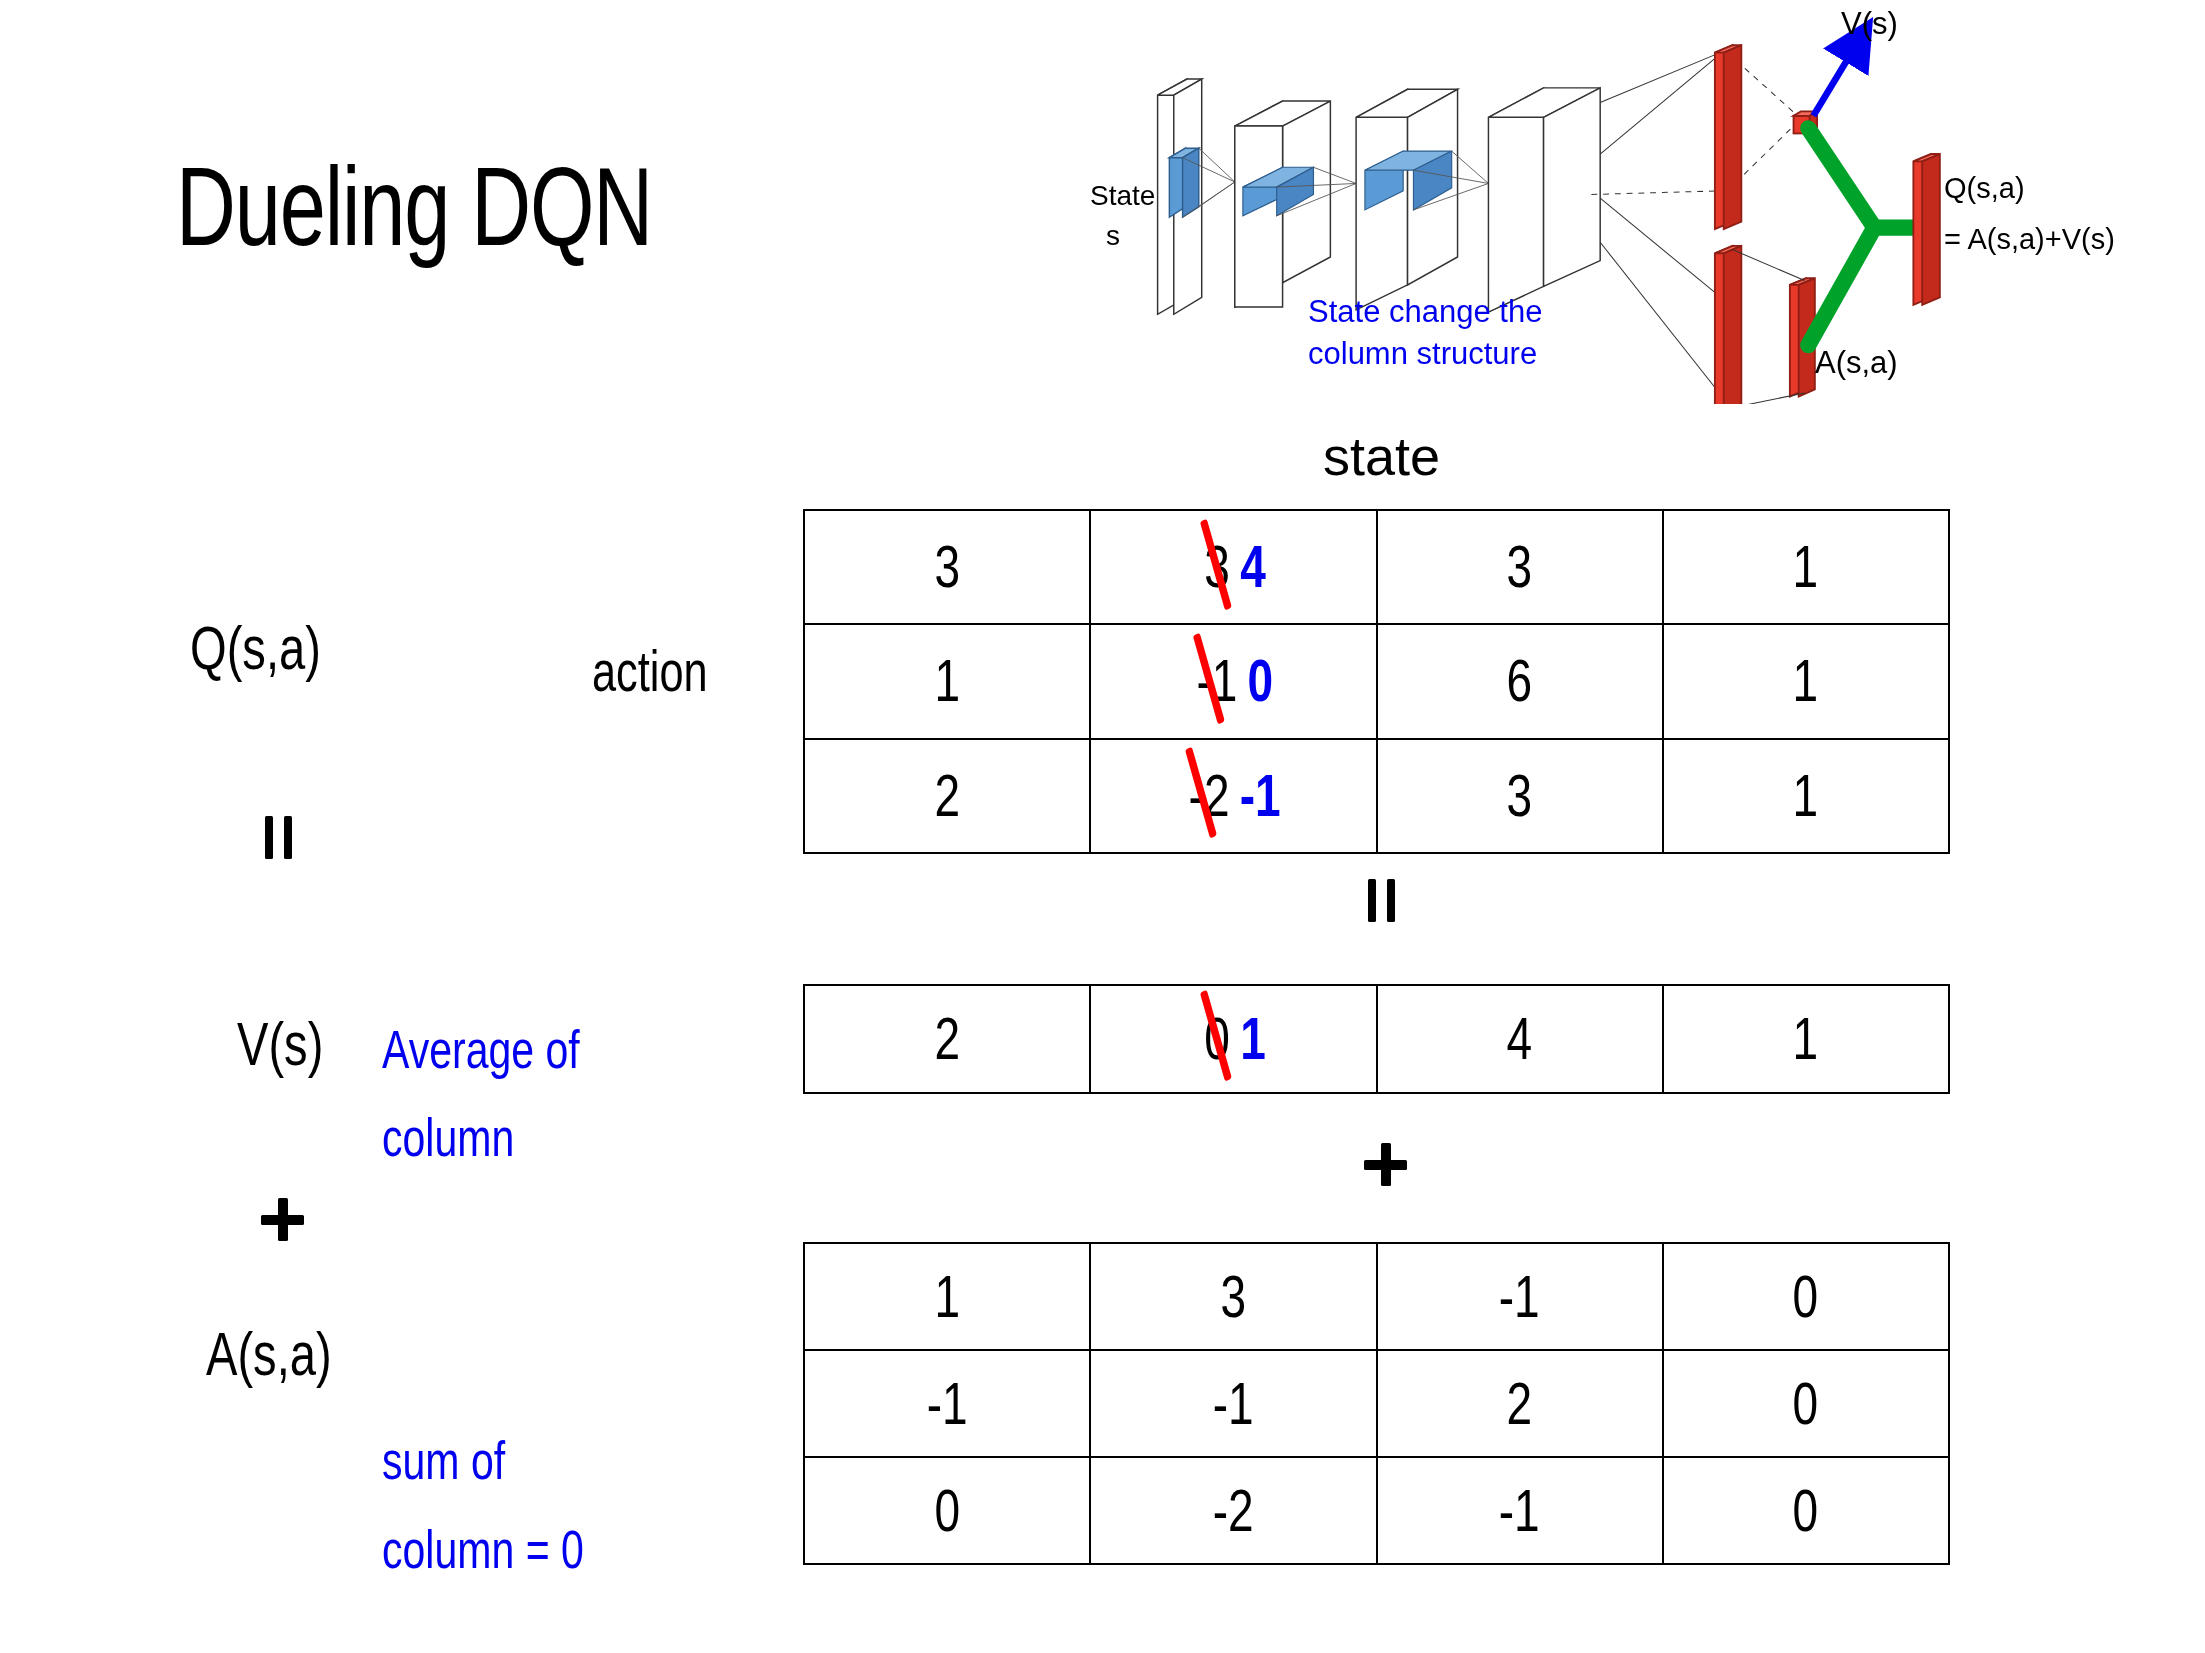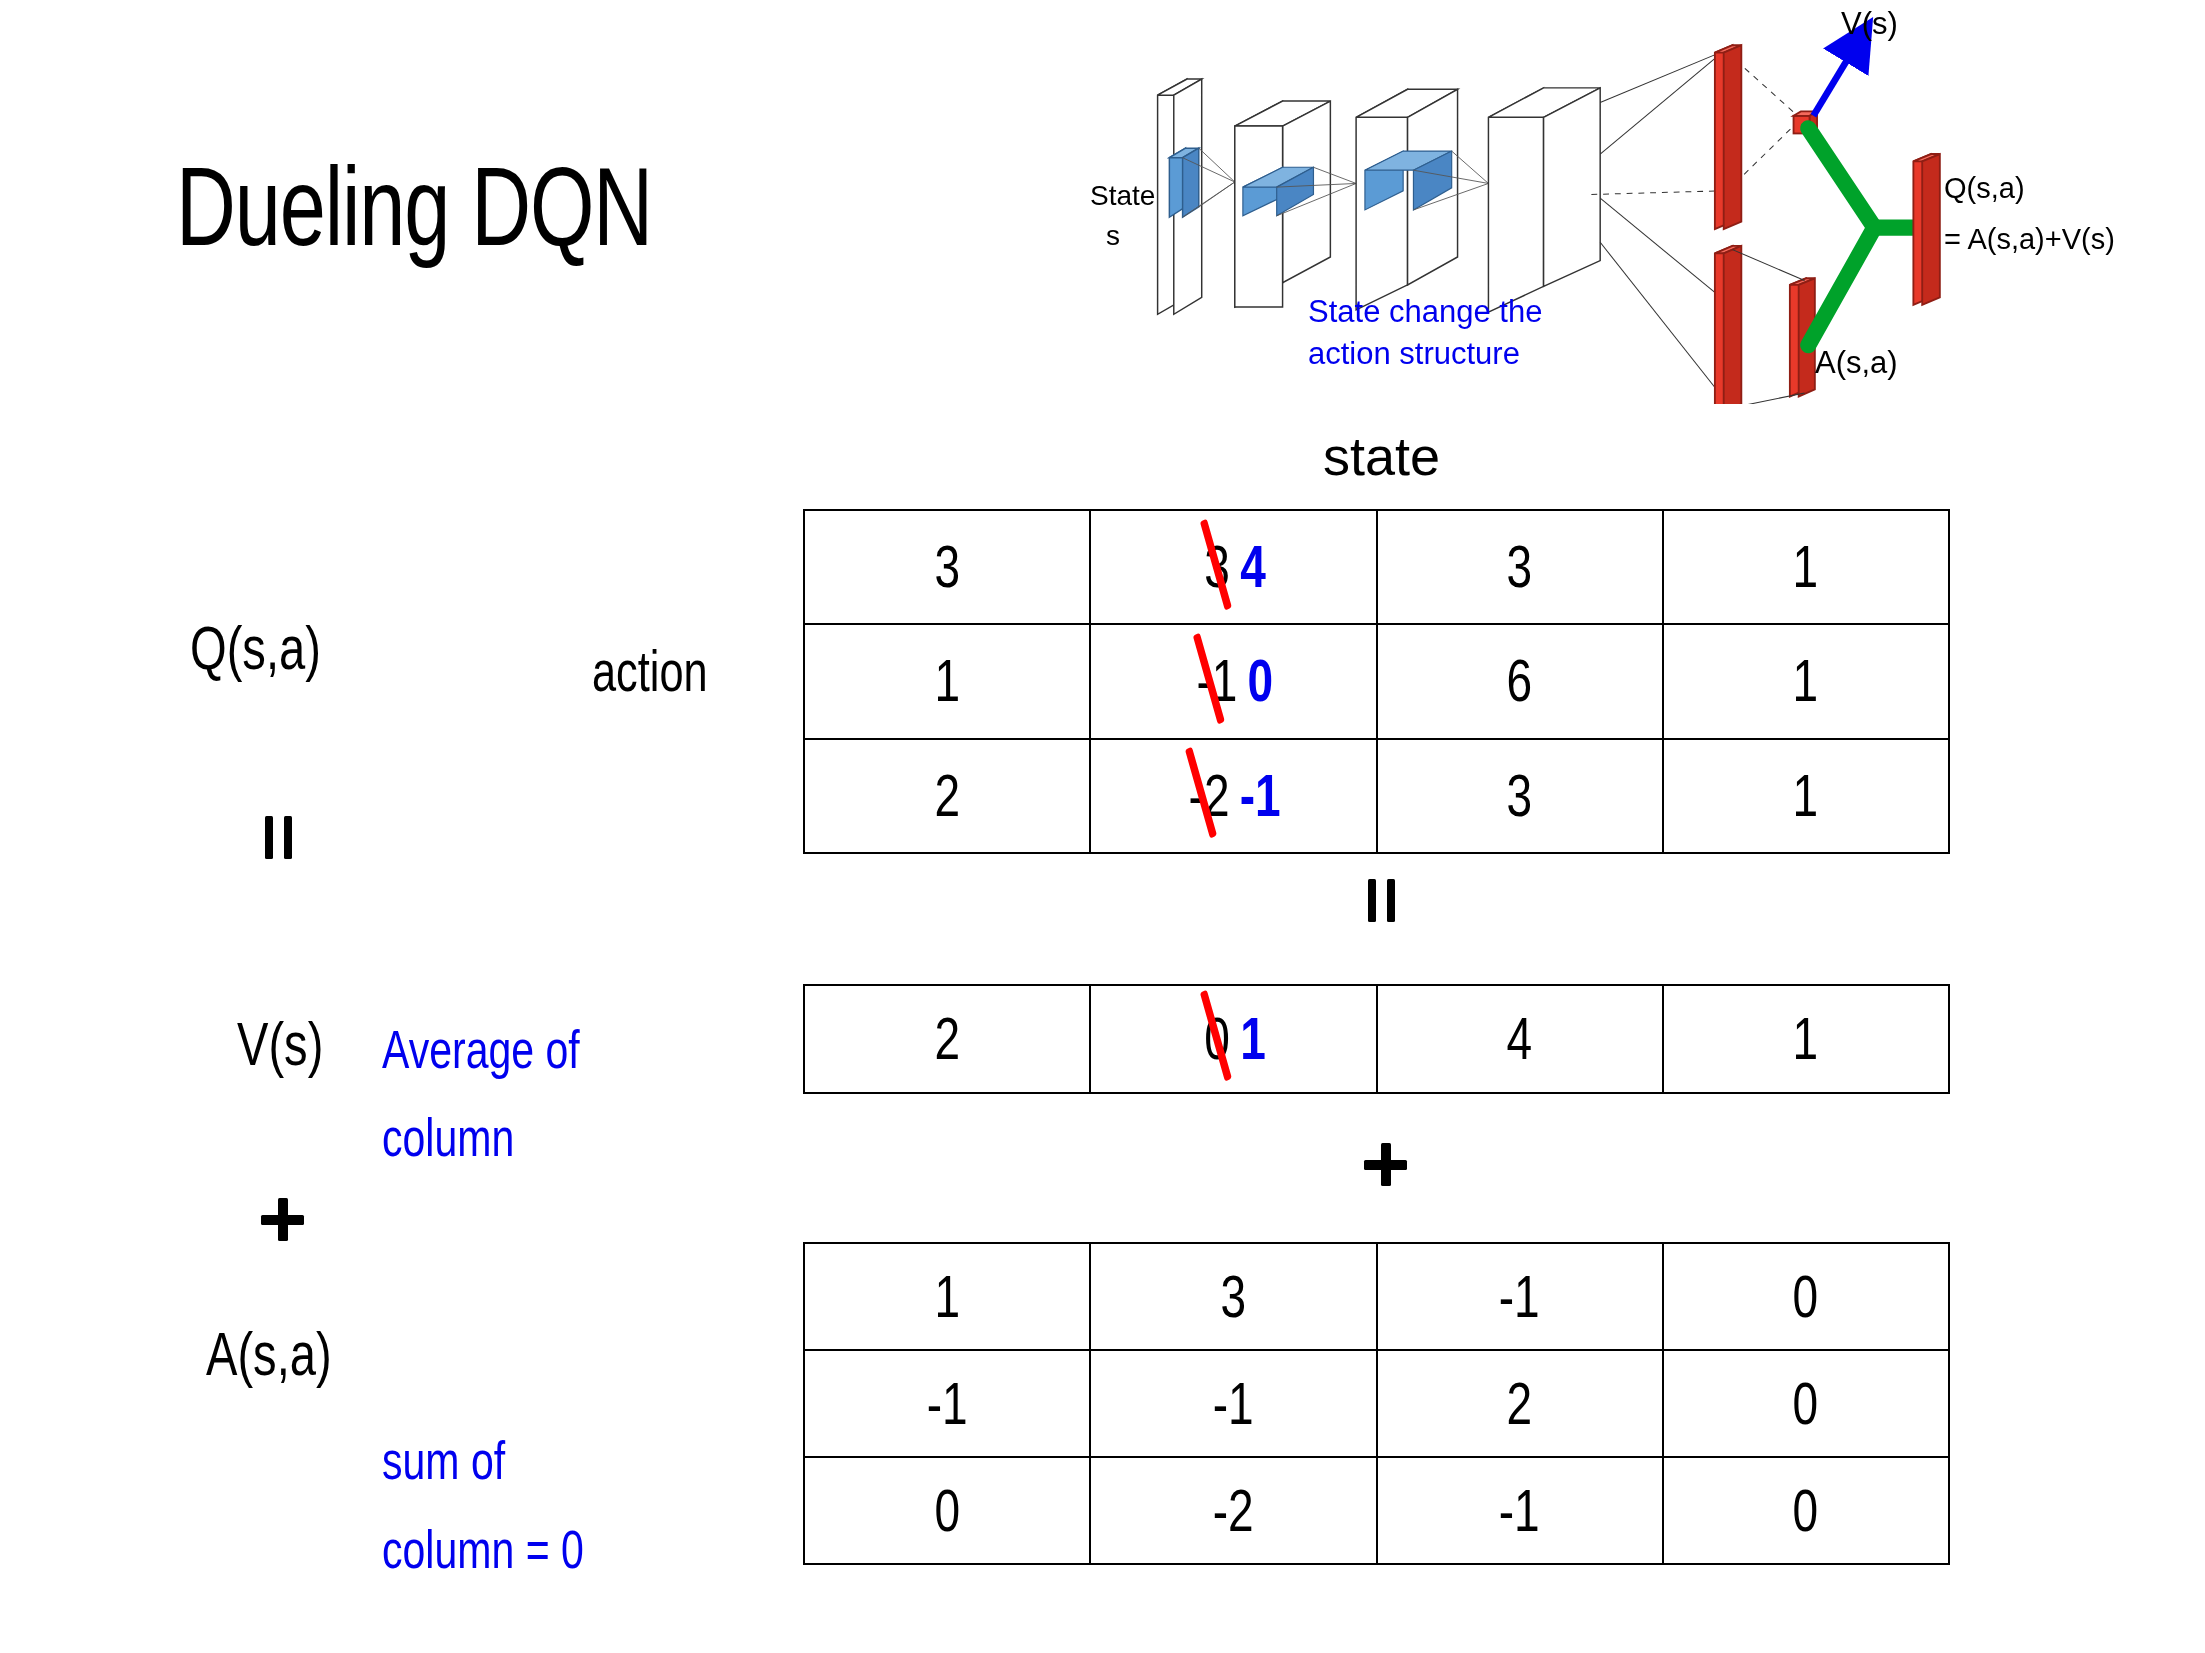--- a/index.html
+++ b/index.html
@@ -261,21 +261,21 @@
       </g>
 
       <line x1="962" y1="148" x2="1020" y2="52" stroke="#0000EE" stroke-width="9" marker-end="url(#arrowblue)"></line>
     </svg>
 
     
     <div class="" style="position:absolute; left:-16px; top:173px; font-size:28px;">State</div>
     <div class="" style="position:absolute; left:0px; top:213px; font-size:28px;">s</div>
 
     <div class="blue" style="position:absolute; left:202px; top:287px; font-size:31px;">State change the</div>
-    <div class="blue" style="position:absolute; left:202px; top:329px; font-size:31px;">action structure</div>
+    <div class="blue" style="position:absolute; left:202px; top:329px; font-size:31px;">column structure</div>
 
     <div style="position:absolute; left:735px; top:-1.5px; font-size:31px;">V(s)</div>
 
     <div style="position:absolute; left:709px; top:338px; font-size:31px;">A(s,a)</div>
 
     <div style="position:absolute; left:838px; top:165px; font-size:29px;">Q(s,a)</div>
     <div style="position:absolute; left:838px; top:204px; font-size:29px;margin-top:12px;">= A(s,a)+V(s)</div>
   </div>
 
   <div style="position:absolute; left:1323px; top:425px; font-size:54px;">state</div>

